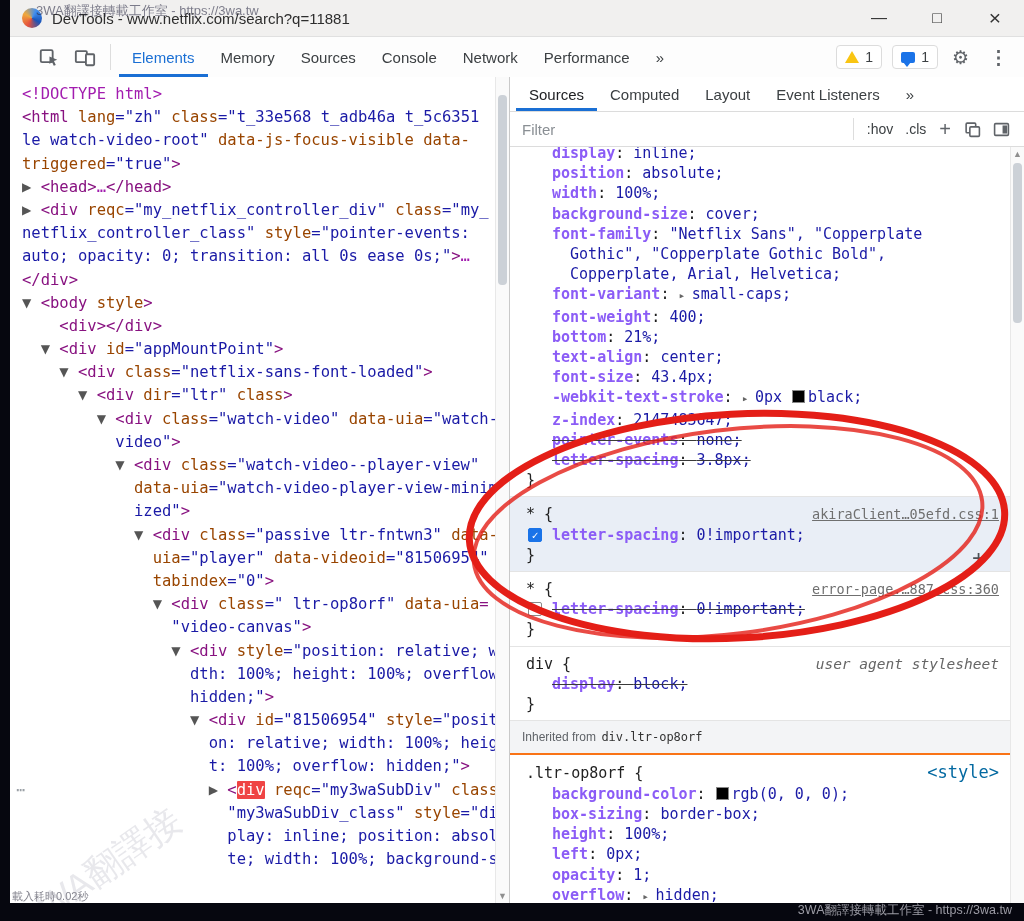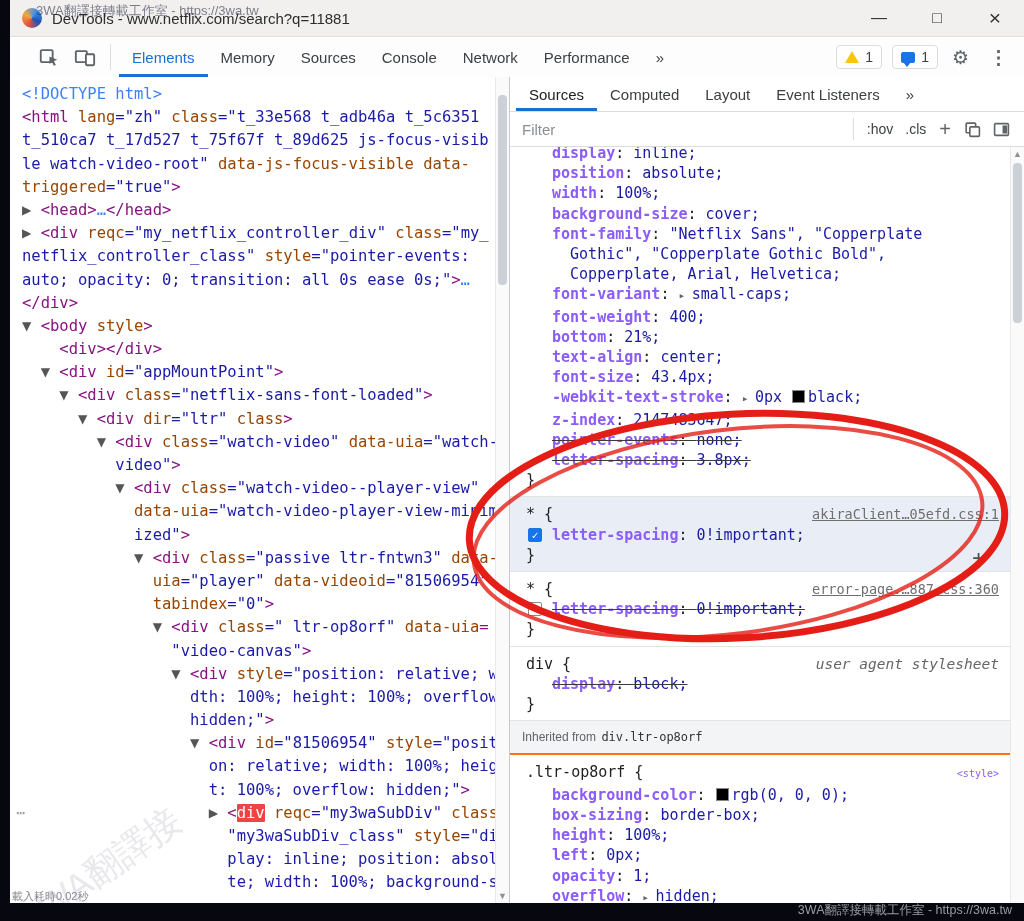--- a/index.html
+++ b/index.html
@@ -31,21 +31,21 @@
   .msg-ico:after{content:"";position:absolute;left:2px;bottom:-4px;border-left:4px solid transparent;border-right:4px solid transparent;border-top:5px solid #1a73e8;}
   .gear{font-size:19px;color:#5f6368;padding:0 4px;}
   .more-dots{font-size:19px;color:#5f6368;padding:0 6px;font-weight:bold;}
 
   
   .main{position:absolute;top:77px;left:0;right:0;bottom:0;display:flex;}
   .elements-panel{width:499px;border-right:1px solid #c9c9c9;position:relative;overflow:hidden;background:#fff;}
   .dom-tree{padding:6px 14px 0 12px;font-family:"DejaVu Sans Mono","Liberation Mono",monospace;
             font-size:15.5px;line-height:23.2px;color:#222;}
   .code-line{white-space:pre;position:relative;height:23.2px;}
-  .seg-g{color:#3b82f6;}
+  .seg-g{color:#a21caf;}
   .seg-t{color:#881280;}
   .seg-a{color:#994500;}
   .seg-v{color:#1a1aa6;}
   .seg-ar{color:#555;}
   .seg-hl{background:#ef4444;color:#fff;border-radius:1px;}
   .seg-dots{position:absolute;left:-6px;top:0;color:#9aa0a6;letter-spacing:-2px;}
 
   .vscroll{position:absolute;right:0;top:0;bottom:0;width:13px;background:#fafafa;border-left:1px solid #e8e8e8;}
   .sb-thumb{position:absolute;left:2px;width:9px;border-radius:4px;background:#ccd1d7;}
   .sb-arrow{position:absolute;left:0;width:13px;height:14px;font-size:9px;color:#8f8f8f;text-align:center;line-height:14px;}
@@ -64,21 +64,21 @@
 
   .rules{position:absolute;top:70px;bottom:0;left:0;right:13px;overflow:hidden;
          font-family:"DejaVu Sans Mono","Liberation Mono",monospace;font-size:15px;line-height:20.2px;color:#1c1c1c;}
   .css-block{padding:7px 8px 6px 16px;border-bottom:1px solid #e4e4e4;position:relative;}
   .css-block.cut-top{margin-top:-11px;}
   .css-block.highlight{background:#e9eef6;}
   .sel-row{display:flex;align-items:baseline;}
   .selector{color:#222;}
   .src-link{margin-left:auto;color:#6f6f6f;text-decoration:underline;font-size:13.5px;padding-right:4px;white-space:nowrap;}
   .ua-sheet{margin-left:auto;color:#666;font-style:italic;font-size:14.5px;padding-right:4px;}
-  .style-tag{margin-left:auto;color:#8b5cf6;font-size:10px;padding-right:4px;}
+  .style-tag{margin-left:auto;color:#0369a1;font-size:17px;padding-right:4px;}
   .decl-row{padding-left:26px;min-height:20.2px;position:relative;white-space:pre-wrap;}
   .prop{color:#8b5cf6;font-weight:bold;}
   .value{color:#1a1aa6;}
   .decl.struck{text-decoration:line-through;text-decoration-color:#3a3a3a;}
   .arrow{color:#666;font-size:11px;}
   .swatch{display:inline-block;width:11px;height:11px;border:1px solid #888;vertical-align:-1px;margin:0 3px 0 1px;}
   .close-brace{color:#222;}
   .cb{position:absolute;left:2px;top:3px;width:14px;height:14px;box-sizing:border-box;border:1px solid #8a8a8a;border-radius:2px;background:#fff;font-size:11px;line-height:13px;text-align:center;color:#fff;}
   .cb.checked{background:#1a73e8;border-color:#1a73e8;}
   .plus-btn{position:absolute;right:26px;bottom:2px;font-size:21px;color:#4d5156;line-height:1;}
@@ -144,21 +144,20 @@
       <span class="more-dots">⋮</span>
     </div>
   </div>
 
   <div class="main">
 
     <div class="elements-panel">
       <div class="dom-tree">
           <div class="code-line"><span class="seg-g">&lt;!DOCTYPE html&gt;</span></div>
           <div class="code-line"><span class="seg-t">&lt;html</span><span class="seg-a"> lang</span><span class="seg-v">="zh"</span><span class="seg-a"> class</span><span class="seg-v">="t_33e568 t_adb46a t_5c6351</span></div>
-          <div class="code-line"><span class="seg-v">t_510ca7 t_17d527 t_75f67f t_89d625 js-focus-visib</span></div>
           <div class="code-line"><span class="seg-v">le watch-video-root"</span><span class="seg-a"> data-js-focus-visible</span><span class="seg-a"> data-</span></div>
           <div class="code-line"><span class="seg-a">triggered</span><span class="seg-v">="true"</span><span class="seg-t">&gt;</span></div>
           <div class="code-line"><span class="seg-ar">▶ </span><span class="seg-t">&lt;head&gt;</span><span class="seg-g">…</span><span class="seg-t">&lt;/head&gt;</span></div>
           <div class="code-line"><span class="seg-ar">▶ </span><span class="seg-t">&lt;div</span><span class="seg-a"> reqc</span><span class="seg-v">="my_netflix_controller_div"</span><span class="seg-a"> class</span><span class="seg-v">="my_</span></div>
           <div class="code-line"><span class="seg-v">netflix_controller_class"</span><span class="seg-a"> style</span><span class="seg-v">="pointer-events:</span></div>
           <div class="code-line"><span class="seg-v">auto; opacity: 0; transition: all 0s ease 0s;"</span><span class="seg-t">&gt;</span><span class="seg-g">…</span></div>
           <div class="code-line"><span class="seg-t">&lt;/div&gt;</span></div>
           <div class="code-line"><span class="seg-ar">▼ </span><span class="seg-t">&lt;body</span><span class="seg-a"> style</span><span class="seg-t">&gt;</span></div>
           <div class="code-line"><span class="seg-t">    &lt;div&gt;&lt;/div&gt;</span></div>
           <div class="code-line"><span class="seg-ar">  ▼ </span><span class="seg-t">&lt;div</span><span class="seg-a"> id</span><span class="seg-v">="appMountPoint"</span><span class="seg-t">&gt;</span></div>

